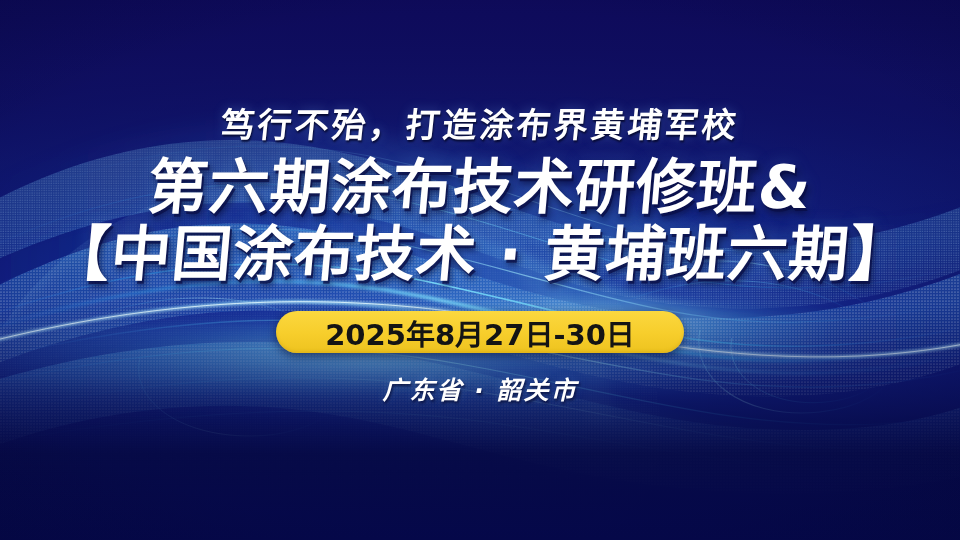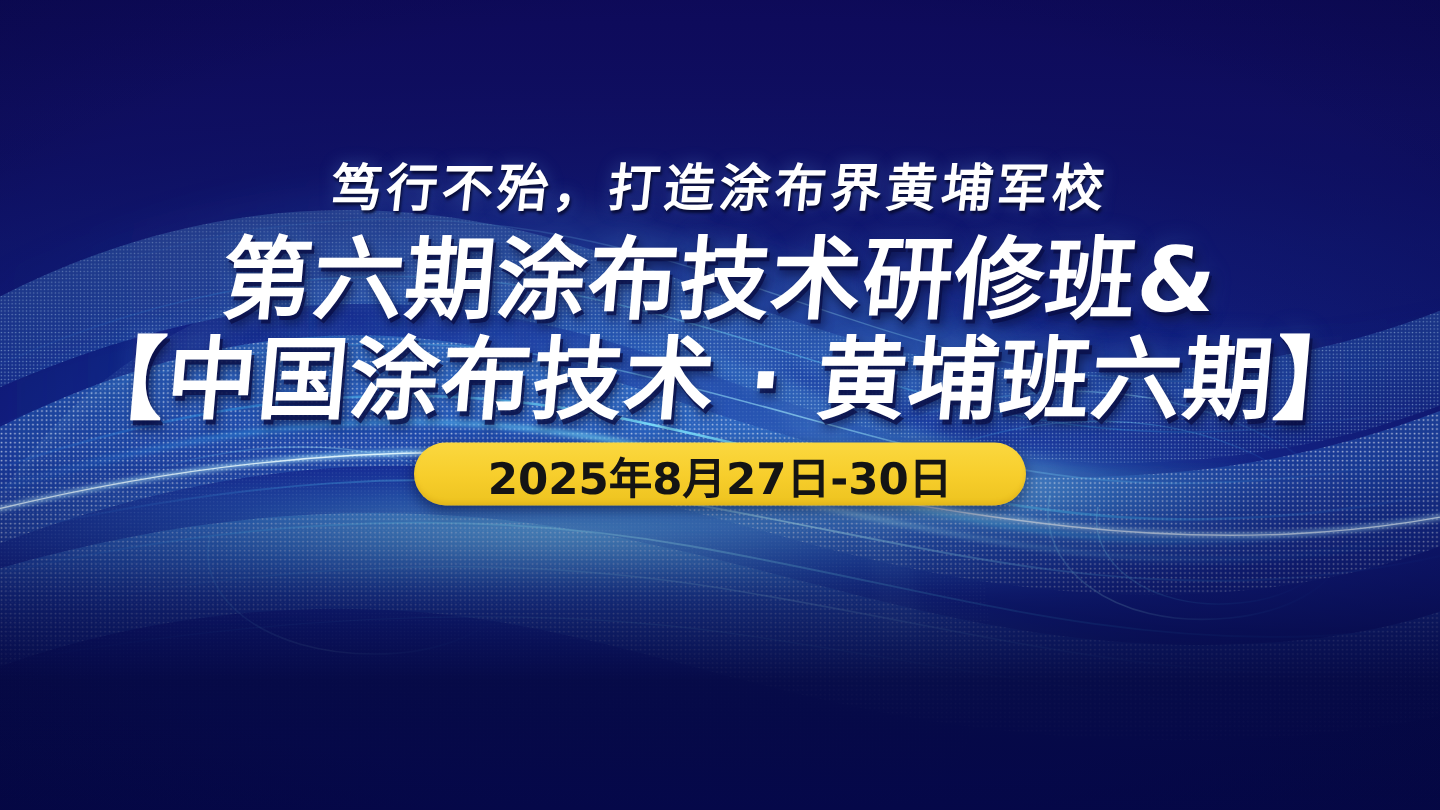--- a/index.html
+++ b/index.html
@@ -127,21 +127,21 @@
     transform: skewX(-5deg);
   }
   .title-line-2 {
     font-size: 60px;
     letter-spacing: 1px;
     margin-top: 6px;
     transform: skewX(-5deg);
   }
 
   .date-badge {
-    margin-top: 10px;
+    margin-top: 26px;
     width: 408px;
     height: 42px;
     border-radius: 23px;
     background: linear-gradient(to bottom, #fbd83f 0%, #f7ce2c 52%, #edc31f 100%);
     box-shadow:
       0 3px 10px rgba(4,8,50,0.55),
       inset 0 -2px 3px rgba(190,140,10,0.25);
     display: flex;
     align-items: flex-start;
     justify-content: center;
@@ -314,15 +314,16 @@
 
     <div class="title-block">
       <div class="title-line title-line-1">第六期涂布技术研修班&amp;</div>
       <div class="title-line title-line-2">【中国涂布技术 · 黄埔班六期】</div>
     </div>
 
     <div class="date-badge">
       <span class="date-text">2025年8月27日-30日</span>
     </div>
 
+    <div class="location">广东省 · 韶关市</div>
 
   </div>
 </div>
 
 </body></html>

